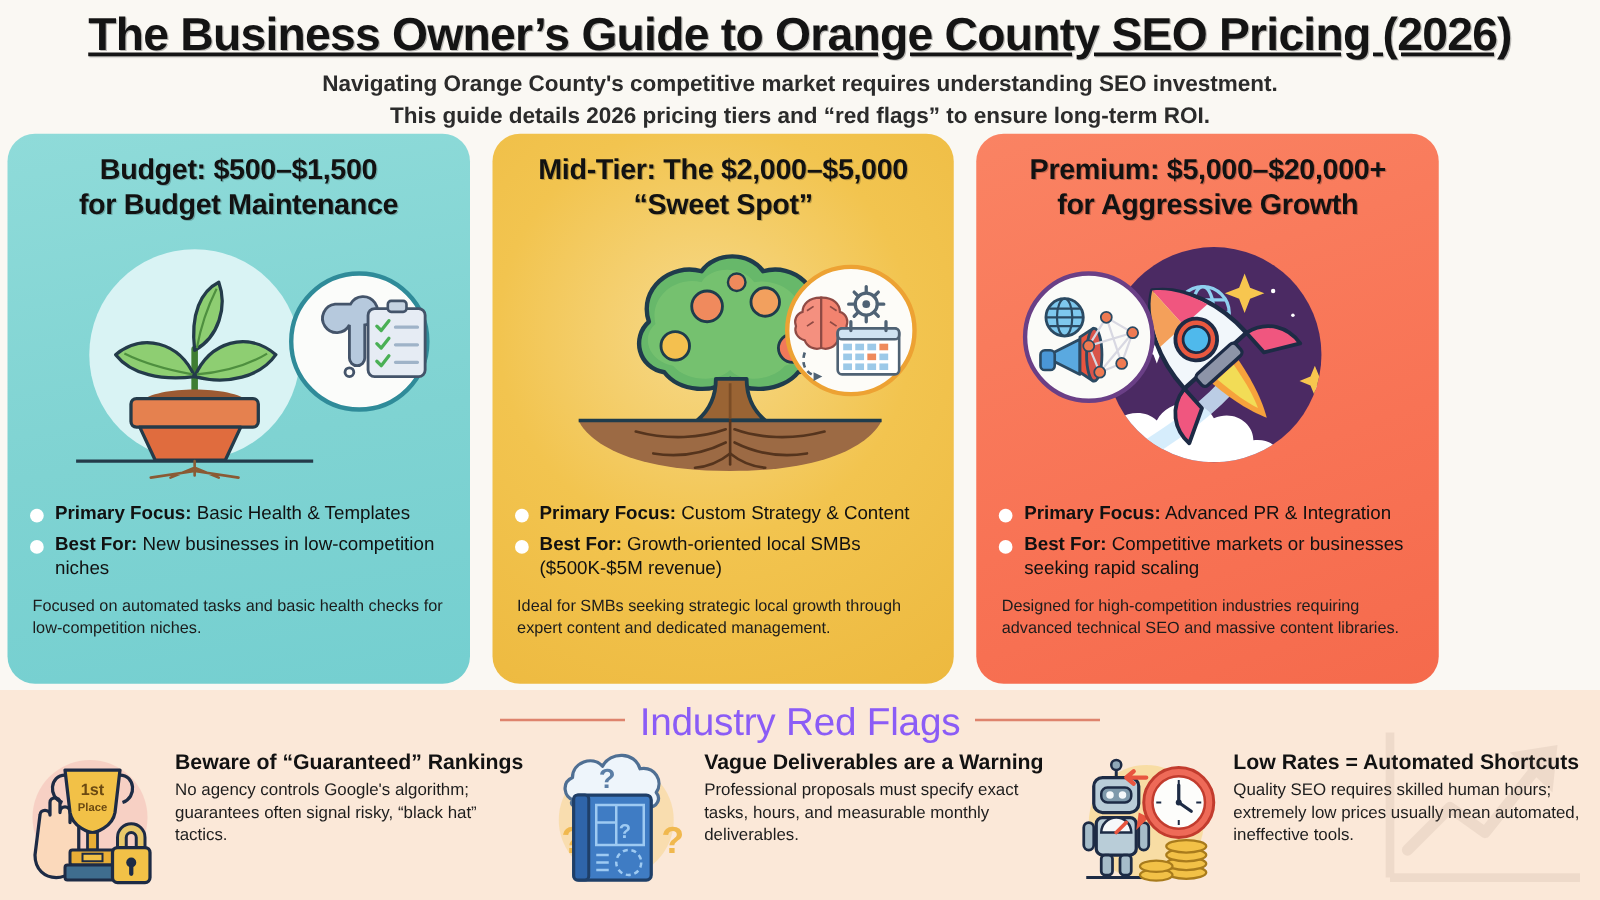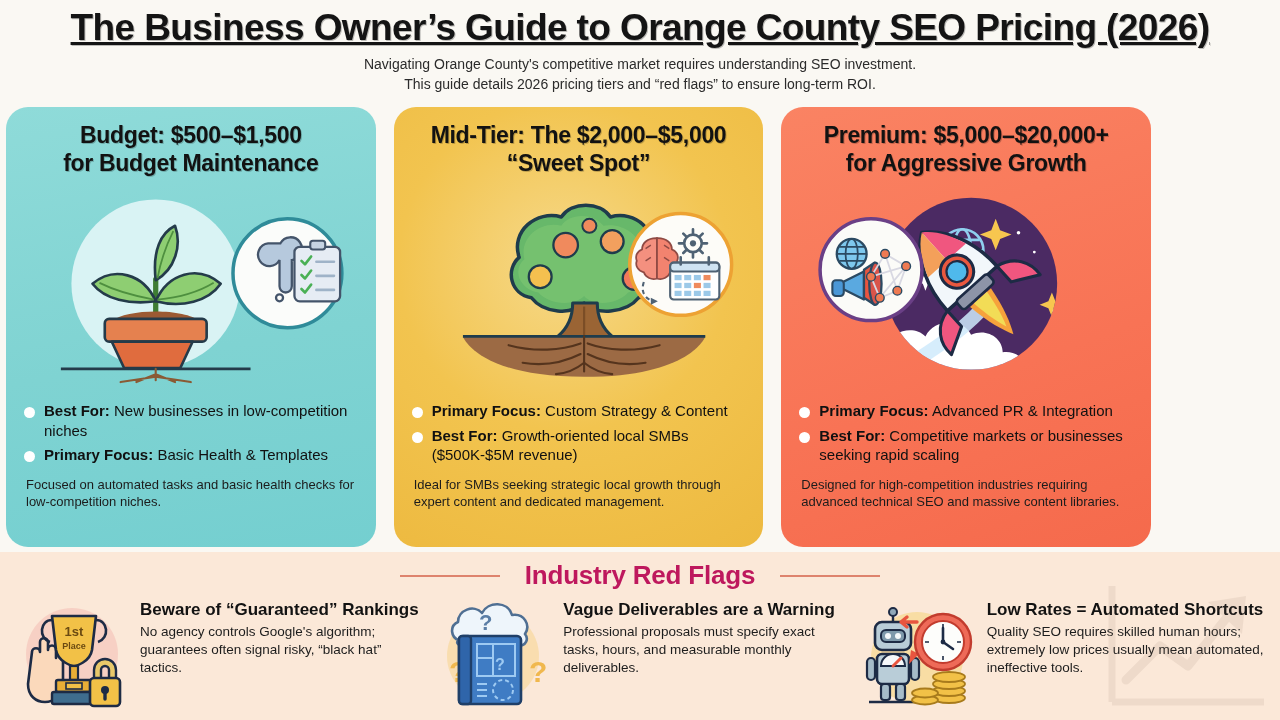--- a/index.html
+++ b/index.html
@@ -19,21 +19,21 @@
 
   
   .header { position: absolute; top: 0; left: 0; width: 1280px; height: 107px;
             background: #faf8f3; text-align: center; }
   .title {
     font-size: 37px; font-weight: bold; color: #141414;
     letter-spacing: -0.6px; padding-top: 8px; line-height: 1.1;
     text-shadow: 1px 1px 0 rgba(0,0,0,0.25);
     text-decoration: underline;
   }
-  .subtitle { font-size: 14px; color: #2b2b2b; line-height: 1.42; margin-top: 6px; }
+  .subtitle { font-size: 18px; color: #2b2b2b; line-height: 1.42; margin-top: 6px; font-weight: bold; }
 
   
   .cards { position: absolute; top: 107px; left: 0; width: 1157px; height: 440px;
            display: flex; gap: 18px; padding: 0 6px; }
   .card { position: relative; flex: 1; border-radius: 22px; overflow: hidden;
           padding: 14px 18px 12px 18px; display: flex; flex-direction: column; }
   .card.budget  { background: linear-gradient(170deg,#8fdbd9 0%,#7fd3d2 55%,#74cfd0 100%); }
   .card.mid     { background: radial-gradient(circle at 46% 36%,#f6d98a 0%,#f2c44f 48%,#edb93f 100%); }
   .card.premium { background: linear-gradient(160deg,#fa8363 0%,#f87355 60%,#f56a4c 100%); }
 
@@ -60,22 +60,22 @@
            background: #fbe8d8; overflow: hidden; }
   .flags::before {
     content: ""; position: absolute; right: -10px; top: 6px;
     width: 180px; height: 170px; opacity: .10;
     background:
       conic-gradient(from 0deg at 50% 50%, transparent 0 100%);
   }
   .watermark { position: absolute; right: 4px; top: 10px; width: 180px; height: 160px;
                opacity: .11; }
   .flags-head { position: relative; text-align: center; padding-top: 8px; height: 44px; }
-  .flags-title { display: inline-block; font-size: 26px; font-weight: bold;
-                 color: #be185d; letter-spacing: -0.2px; }
+  .flags-title { display: inline-block; font-size: 31px; font-weight: normal;
+                 color: #8b5cf6; letter-spacing: -0.2px; }
   .rule { position: absolute; top: 23px; height: 2px; background: #d4614a; opacity: .75; }
   .rule.l { left: 400px; width: 100px; }
   .rule.r { right: 400px; width: 100px; }
 
   .flag-row { display: flex; padding: 0 10px; gap: 10px; }
   .flag { display: flex; gap: 10px; width: 426px; }
   .flag-icon { position: relative; flex: 0 0 120px; height: 118px; }
   .flag-txt { padding-top: 4px; }
   .flag-h { font-size: 17px; font-weight: bold; color: #121212; line-height: 1.18; }
   .flag-p { font-size: 13.5px; color: #1d1d1d; line-height: 1.33; margin-top: 3px; }
@@ -137,25 +137,25 @@
             <path d="M316 74 l4 4 l7 -9" stroke="#4ab055" stroke-width="3" fill="none" stroke-linecap="round" stroke-linejoin="round"></path>
             <path d="M316 90 l4 4 l7 -9" stroke="#4ab055" stroke-width="3" fill="none" stroke-linecap="round" stroke-linejoin="round"></path>
             <path d="M316 106 l4 4 l7 -9" stroke="#4ab055" stroke-width="3" fill="none" stroke-linecap="round" stroke-linejoin="round"></path>
             <path d="M333 75 h20 M333 91 h20 M333 107 h20" stroke="#9fb3c8" stroke-width="3" stroke-linecap="round"></path>
           </g>
         </svg>
       </div>
       <div class="bullets">
         <div class="bullet">
           <span class="dot"></span>
+          <span class="btext"><b>Primary Focus:</b><span> Basic Health &amp; Templates</span></span>
+        </div>
+        <div class="bullet">
+          <span class="dot"></span>
           <span class="btext"><b>Best For:</b><span> New businesses in low-competition niches</span></span>
-        </div>
-        <div class="bullet">
-          <span class="dot"></span>
-          <span class="btext"><b>Primary Focus:</b><span> Basic Health &amp; Templates</span></span>
         </div>
       </div>
       <div class="note">Focused on automated tasks and basic health checks for low-competition niches.</div>
     </div>
 
     <div class="card mid">
       <div class="card-title">
         <div>Mid-Tier: The $2,000–$5,000</div>
         <div>“Sweet Spot”</div>
       </div>

